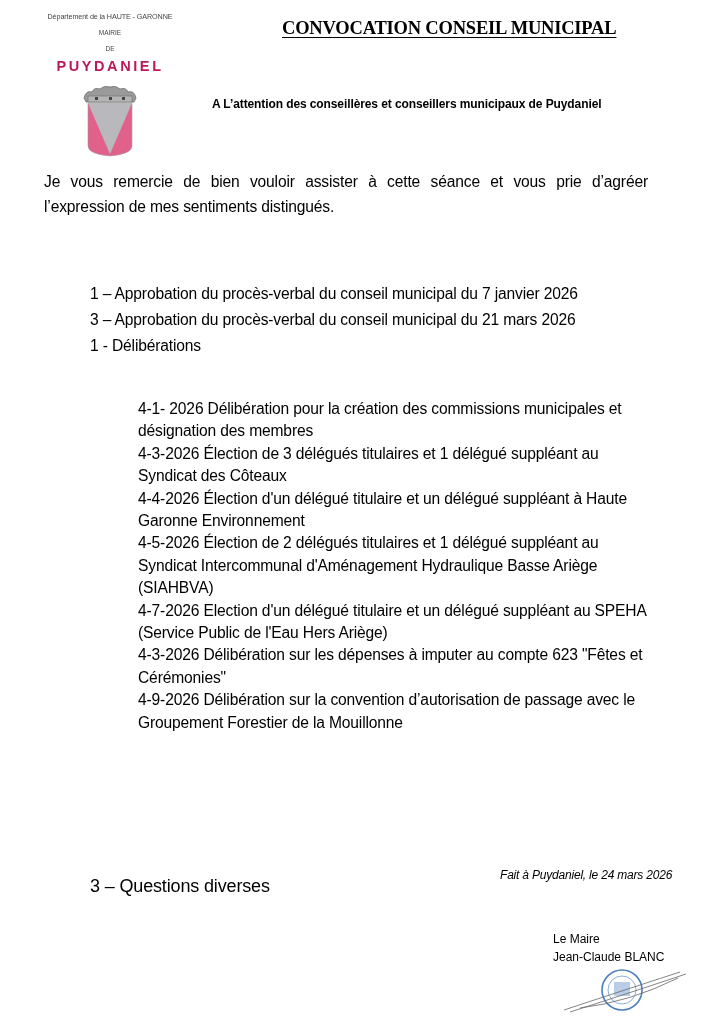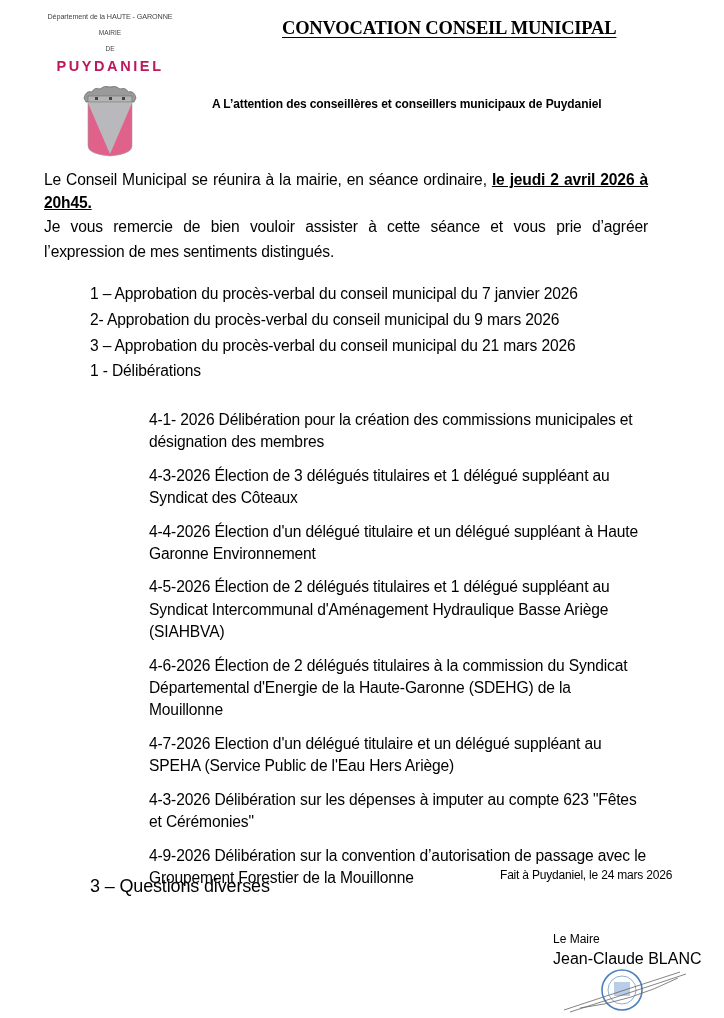--- a/index.html
+++ b/index.html
@@ -28,27 +28,27 @@
   .intro .date { font-weight: bold; text-decoration: underline; }
   .intro p { margin: 0; }
   .intro p.second { margin-top: 0; line-height: 25px; }
 
   .agenda { position: absolute; left: 90px; top: 281px; font-size: 15.6px; line-height: 25.8px;
             letter-spacing: -0.15px; white-space: nowrap; }
   .agenda div { margin: 0; }
 
   .sub { position: absolute; left: 138px; top: 398px; width: 520px; font-size: 15.6px;
          line-height: 22.4px; letter-spacing: -0.15px; }
-  .sub div { margin: 11px; }
+  .sub div { margin: 0; }
 
   .questions { position: absolute; left: 90px; top: 876px; font-size: 18px; letter-spacing: -0.15px; white-space: nowrap; }
-  .fait { position: absolute; left: 500px; top: 868px; font-size: 12px; letter-spacing: -0.2px; white-space: nowrap; }
+  .fait { position: absolute; left: 500px; top: 868px; font-size: 12px; letter-spacing: -0.2px; white-space: nowrap; font-style: italic; }
 
   .sign-title { position: absolute; left: 553px; top: 932px; font-size: 12px; white-space: nowrap; }
-  .sign-name { position: absolute; left: 553px; top: 950px; font-size: 16px; white-space: nowrap; }
+  .sign-name { position: absolute; left: 553px; top: 950px; font-size: 12px; white-space: nowrap; }
   .stamp { position: absolute; left: 560px; top: 968px; width: 130px; height: 48px; }
 </style>
 </head>
 <body>
 
 <div class="page">
 
   <div class="lh-dept">Département de la HAUTE - GARONNE</div>
   <div class="lh-mairie">MAIRIE</div>
   <div class="lh-de">DE</div>
@@ -63,37 +63,34 @@
       <rect x="42" y="13" width="3" height="3" fill="#444"></rect>
     </g>
     <path class="shield-pink" d="M8 19 L52 19 L52 62 Q52 70 30 72 Q8 70 8 62 Z" fill="#e0628a" stroke="#a0a0a0" stroke-width="0.6"></path>
     <path class="shield-grey" d="M8 19 L52 19 L30 70 Z" fill="#b9b9bd"></path>
   </svg>
 
   <div class="title">CONVOCATION  CONSEIL MUNICIPAL</div>
   <div class="attention">A L’attention des conseillères et conseillers municipaux de Puydaniel</div>
 
   <div class="intro">
-    <p><span>Le Conseil Municipal se réunira à la mairie, en séance ordinaire, </span><span class="date">le jeudi 2 avril 2026 à 20h45.</span></p>
     <p class="second">Je vous remercie de bien vouloir assister à cette séance et vous prie d’agréer l’expression de mes sentiments distingués.</p>
   </div>
 
   <div class="agenda">
     <div>1 – Approbation du procès-verbal du conseil municipal du 7 janvier 2026</div>
-    <div>2- Approbation du procès-verbal du conseil municipal du 9 mars 2026</div>
     <div>3 – Approbation du procès-verbal du conseil municipal du 21 mars 2026</div>
     <div>1 - Délibérations</div>
   </div>
 
   <div class="sub">
     <div>4-1- 2026 Délibération pour la création des commissions municipales et désignation des membres</div>
     <div>4-3-2026 Élection de 3 délégués titulaires et 1 délégué suppléant au Syndicat des Côteaux</div>
     <div>4-4-2026 Élection d'un délégué titulaire et un délégué suppléant à Haute Garonne Environnement</div>
     <div>4-5-2026 Élection de 2 délégués titulaires et 1 délégué suppléant au Syndicat Intercommunal d'Aménagement Hydraulique Basse Ariège (SIAHBVA)</div>
-    <div>4-6-2026 Élection de 2 délégués titulaires à la commission du Syndicat Départemental d'Energie de la Haute-Garonne (SDEHG) de la Mouillonne</div>
     <div>4-7-2026 Election d'un délégué titulaire et un délégué suppléant au SPEHA (Service Public de l'Eau Hers Ariège)</div>
     <div>4-3-2026 Délibération sur les dépenses à imputer au compte 623 "Fêtes et Cérémonies"</div>
     <div>4-9-2026 Délibération sur la convention d’autorisation de passage avec le Groupement Forestier de la Mouillonne</div>
   </div>
 
   <div class="fait">Fait à Puydaniel, le 24 mars 2026</div>
   <div class="questions">3 – Questions diverses</div>
 
   <div class="sign-title">Le Maire</div>
   <div class="sign-name">Jean-Claude BLANC</div>

